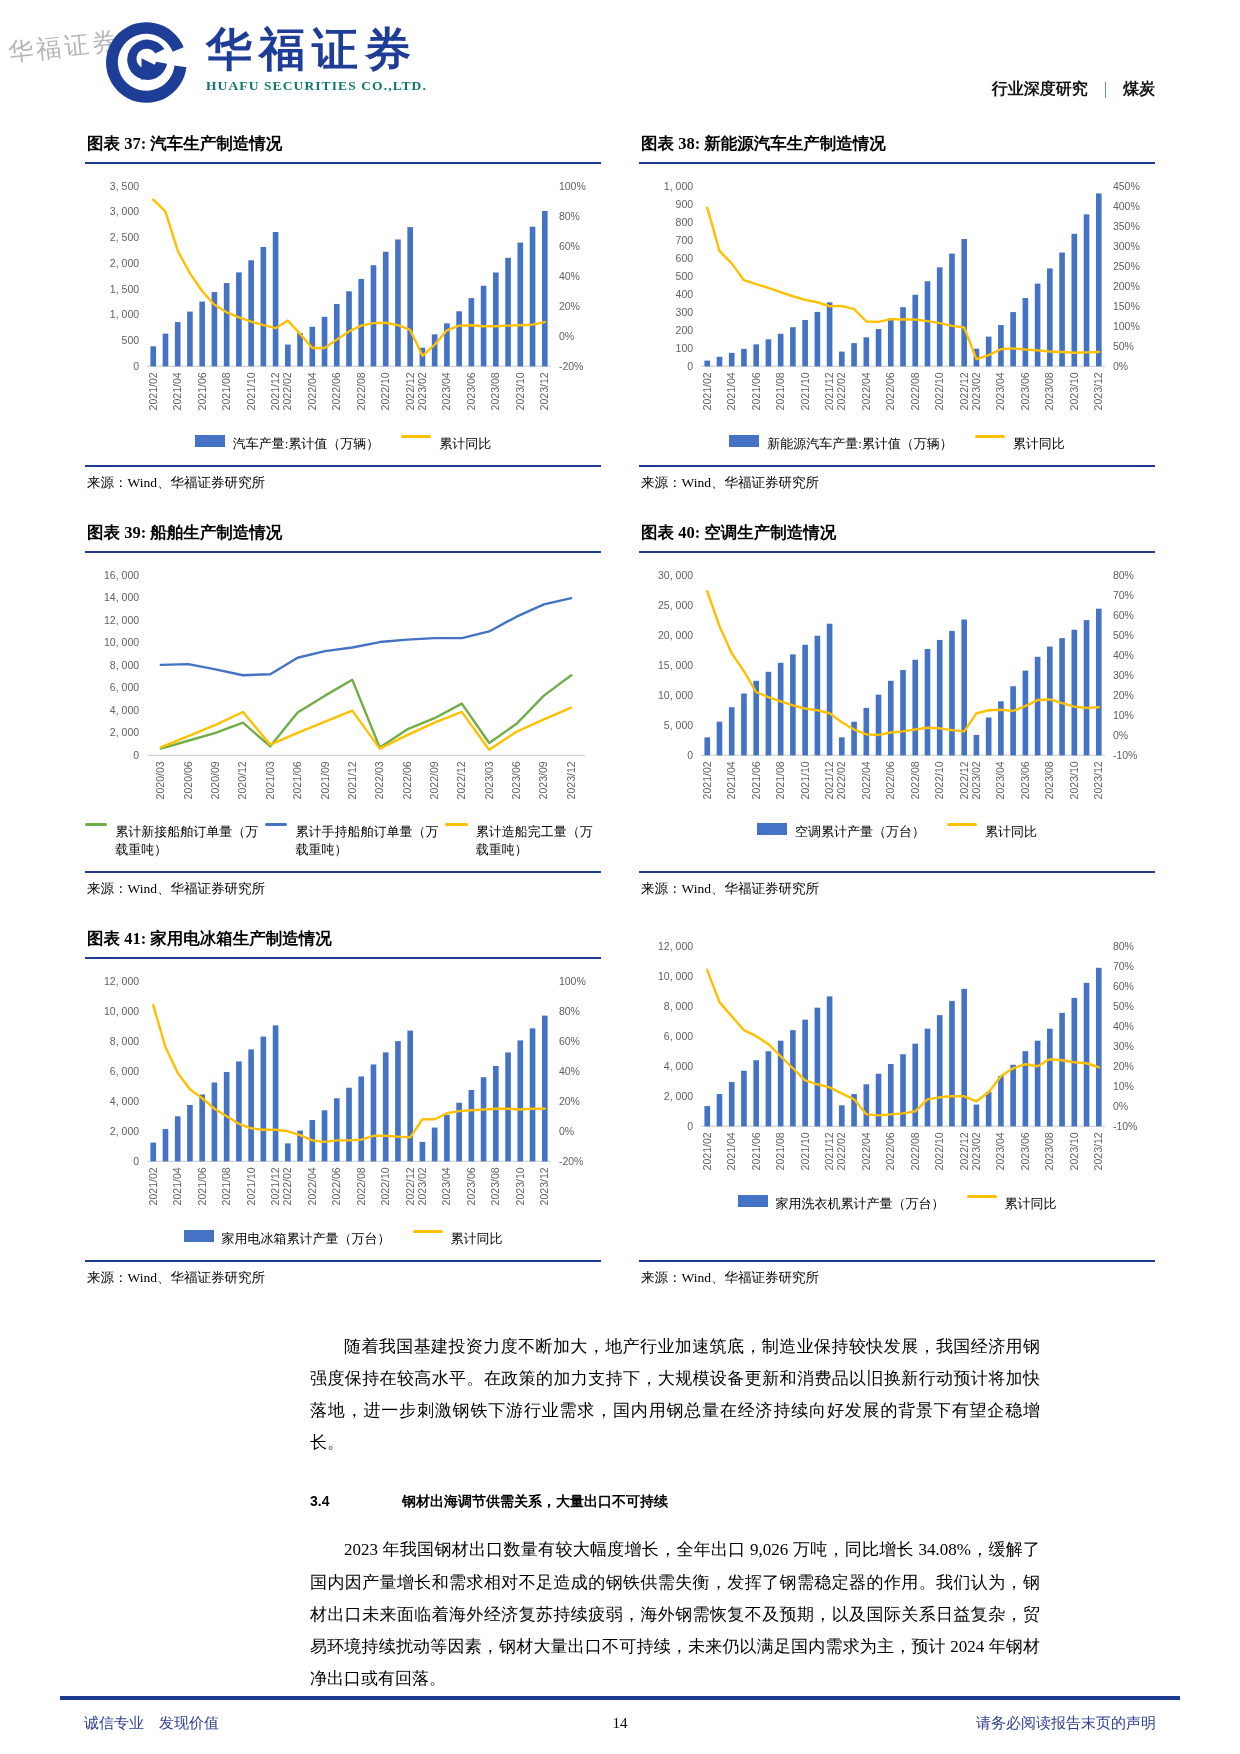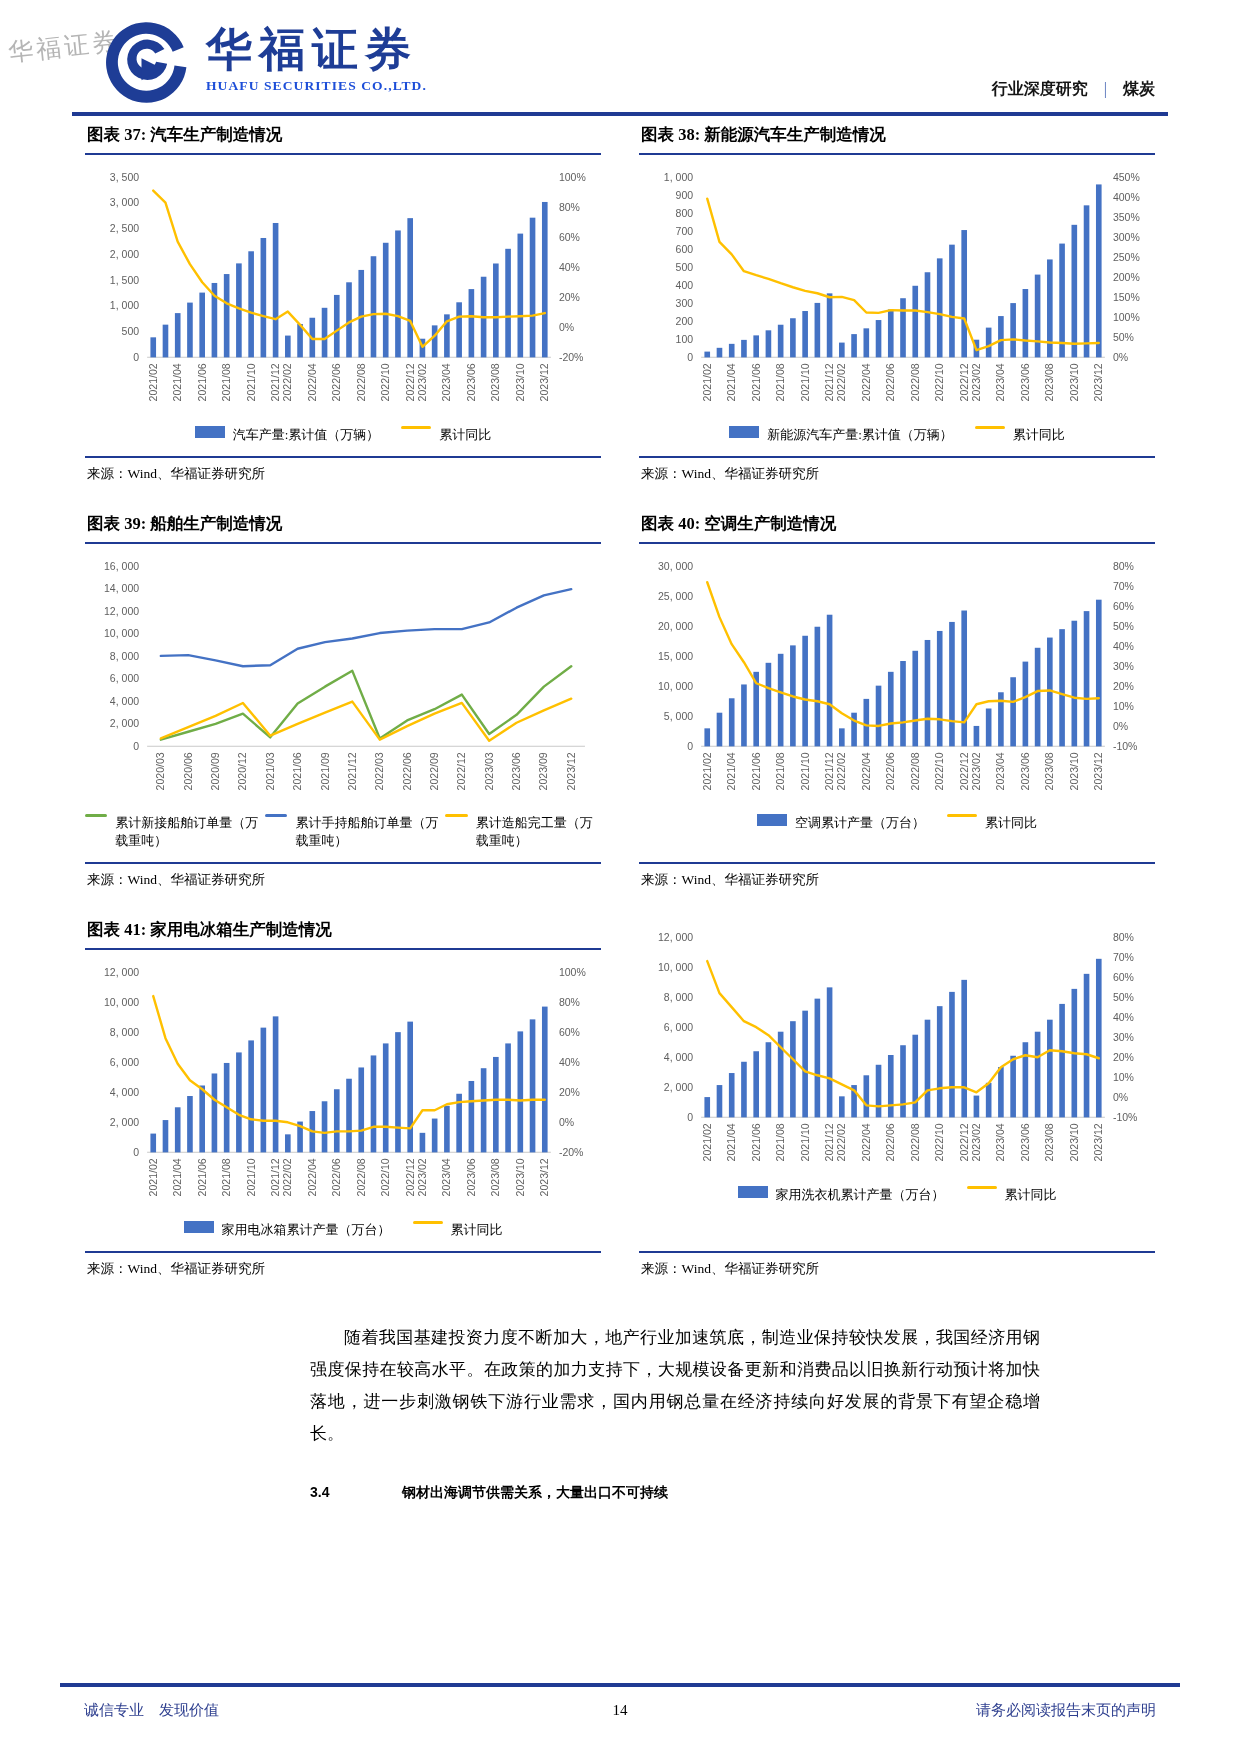--- a/index.html
+++ b/index.html
@@ -6,27 +6,27 @@
   .page{width:1240px;height:1754px;margin:0 auto;background:#fff;position:relative;
         display:flex;flex-direction:column;font-family:"Liberation Serif",serif;color:#000;overflow:hidden;}
   .watermark{position:absolute;top:30px;left:8px;font-size:25px;color:#a3a3a3;opacity:.8;
         transform:rotate(-6deg);letter-spacing:3px;z-index:0;}
   
   header{display:flex;justify-content:space-between;align-items:flex-end;
         padding:16px 85px 8px 100px;position:relative;z-index:1;}
   .logo{display:flex;align-items:center;gap:12px;}
   .logo-mark{width:94px;height:88px;flex:0 0 auto;}
   .logo-cn{font-size:46px;font-weight:bold;color:#1e3d96;letter-spacing:7px;line-height:1.05;}
-  .logo-en{font-size:13.5px;font-weight:bold;color:#1d4ed8;letter-spacing:1.1px;margin-top:3px;}
+  .logo-en{font-size:13.5px;font-weight:bold;color:#0f766e;letter-spacing:1.1px;margin-top:3px;}
   .header-right{font-size:16px;font-weight:bold;color:#141414;padding-bottom:4px;}
   .header-right .sep{color:#4a69b5;font-weight:normal;margin:0 12px;}
   .header-rule{height:4px;background:#1f3a93;margin:0 72px;}
   
   .figures-grid{display:grid;grid-template-columns:1fr 1fr;column-gap:38px;row-gap:24px;
-        margin:4px 85px 0;position:relative;z-index:1;}
+        margin:17px 85px 0;position:relative;z-index:1;}
   .figure{display:flex;flex-direction:column;}
   .fig-title{font-size:16.5px;font-weight:bold;margin:0;padding:4px 2px 7px;
         border-bottom:2.5px solid #1f3a93;}
   .chart{width:100%;height:auto;display:block;margin-top:8px;}
   .ax{font-family:"Liberation Sans",sans-serif;font-size:10.5px;fill:#5f5f5f;}
   .legend{display:flex;justify-content:center;align-items:center;gap:22px;
         font-size:13px;margin:2px 0 12px;}
   .legend.vertical{flex-direction:row;gap:5px;align-items:flex-start;width:fit-content;margin:2px auto 12px;}
   .legend-item{display:flex;gap:8px;}
   .sw-bar{display:inline-block;width:30px;height:12px;}
@@ -553,20 +553,21 @@
       <div class="source">来源：Wind、华福证券研究所</div>
     </section>
   </main>
 
   <section class="body-text">
     <p class="para indent">随着我国基建投资力度不断加大，地产行业加速筑底，制造业保持较快发展，我国经济用钢强度保持在较高水平。在政策的加力支持下，大规模设备更新和消费品以旧换新行动预计将加快落地，进一步刺激钢铁下游行业需求，国内用钢总量在经济持续向好发展的背景下有望企稳增长。</p>
     <h2 class="section-head">
       <span class="sec-num">3.4</span>
       <span class="sec-title">钢材出海调节供需关系，大量出口不可持续</span>
     </h2>
+    <p class="para indent">2023 年我国钢材出口数量有较大幅度增长，全年出口 9,026 万吨，同比增长 34.08%，缓解了国内因产量增长和需求相对不足造成的钢铁供需失衡，发挥了钢需稳定器的作用。我们认为，钢材出口未来面临着海外经济复苏持续疲弱，海外钢需恢复不及预期，以及国际关系日益复杂，贸易环境持续扰动等因素，钢材大量出口不可持续，未来仍以满足国内需求为主，预计 2024 年钢材净出口或有回落。</p>
   </section>
 
   <footer>
     <div class="footer-rule"></div>
     <div class="footer-row">
       <span class="f-left">诚信专业　发现价值</span>
       <span class="f-center">14</span>
       <span class="f-right">请务必阅读报告末页的声明</span>
     </div>
   </footer>

